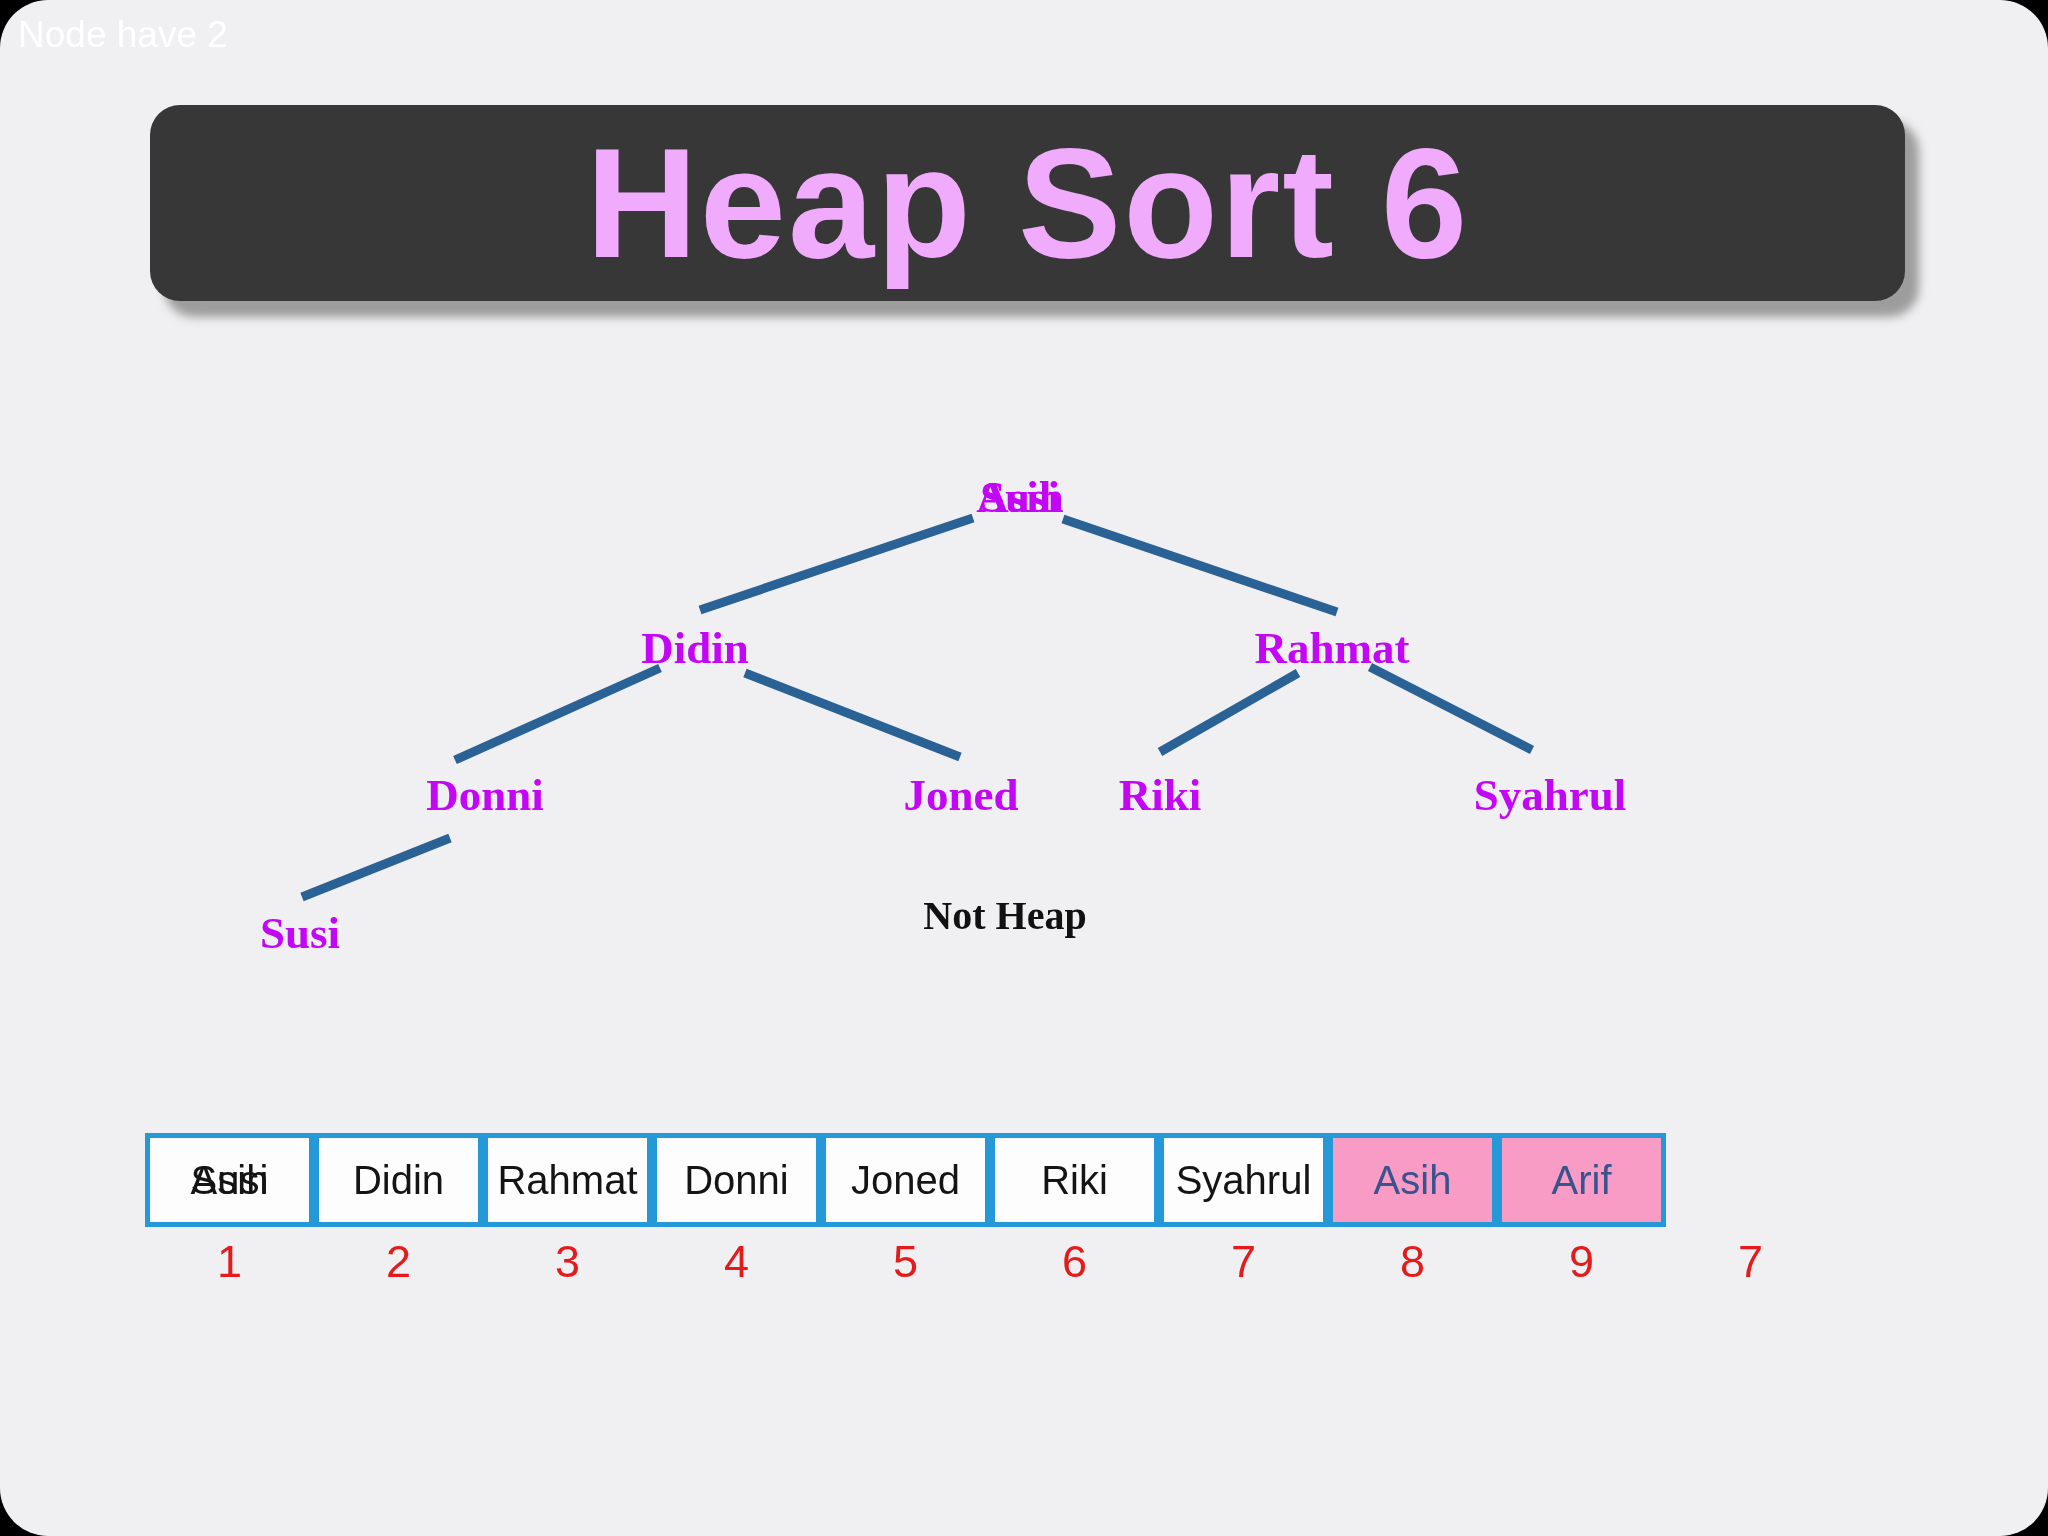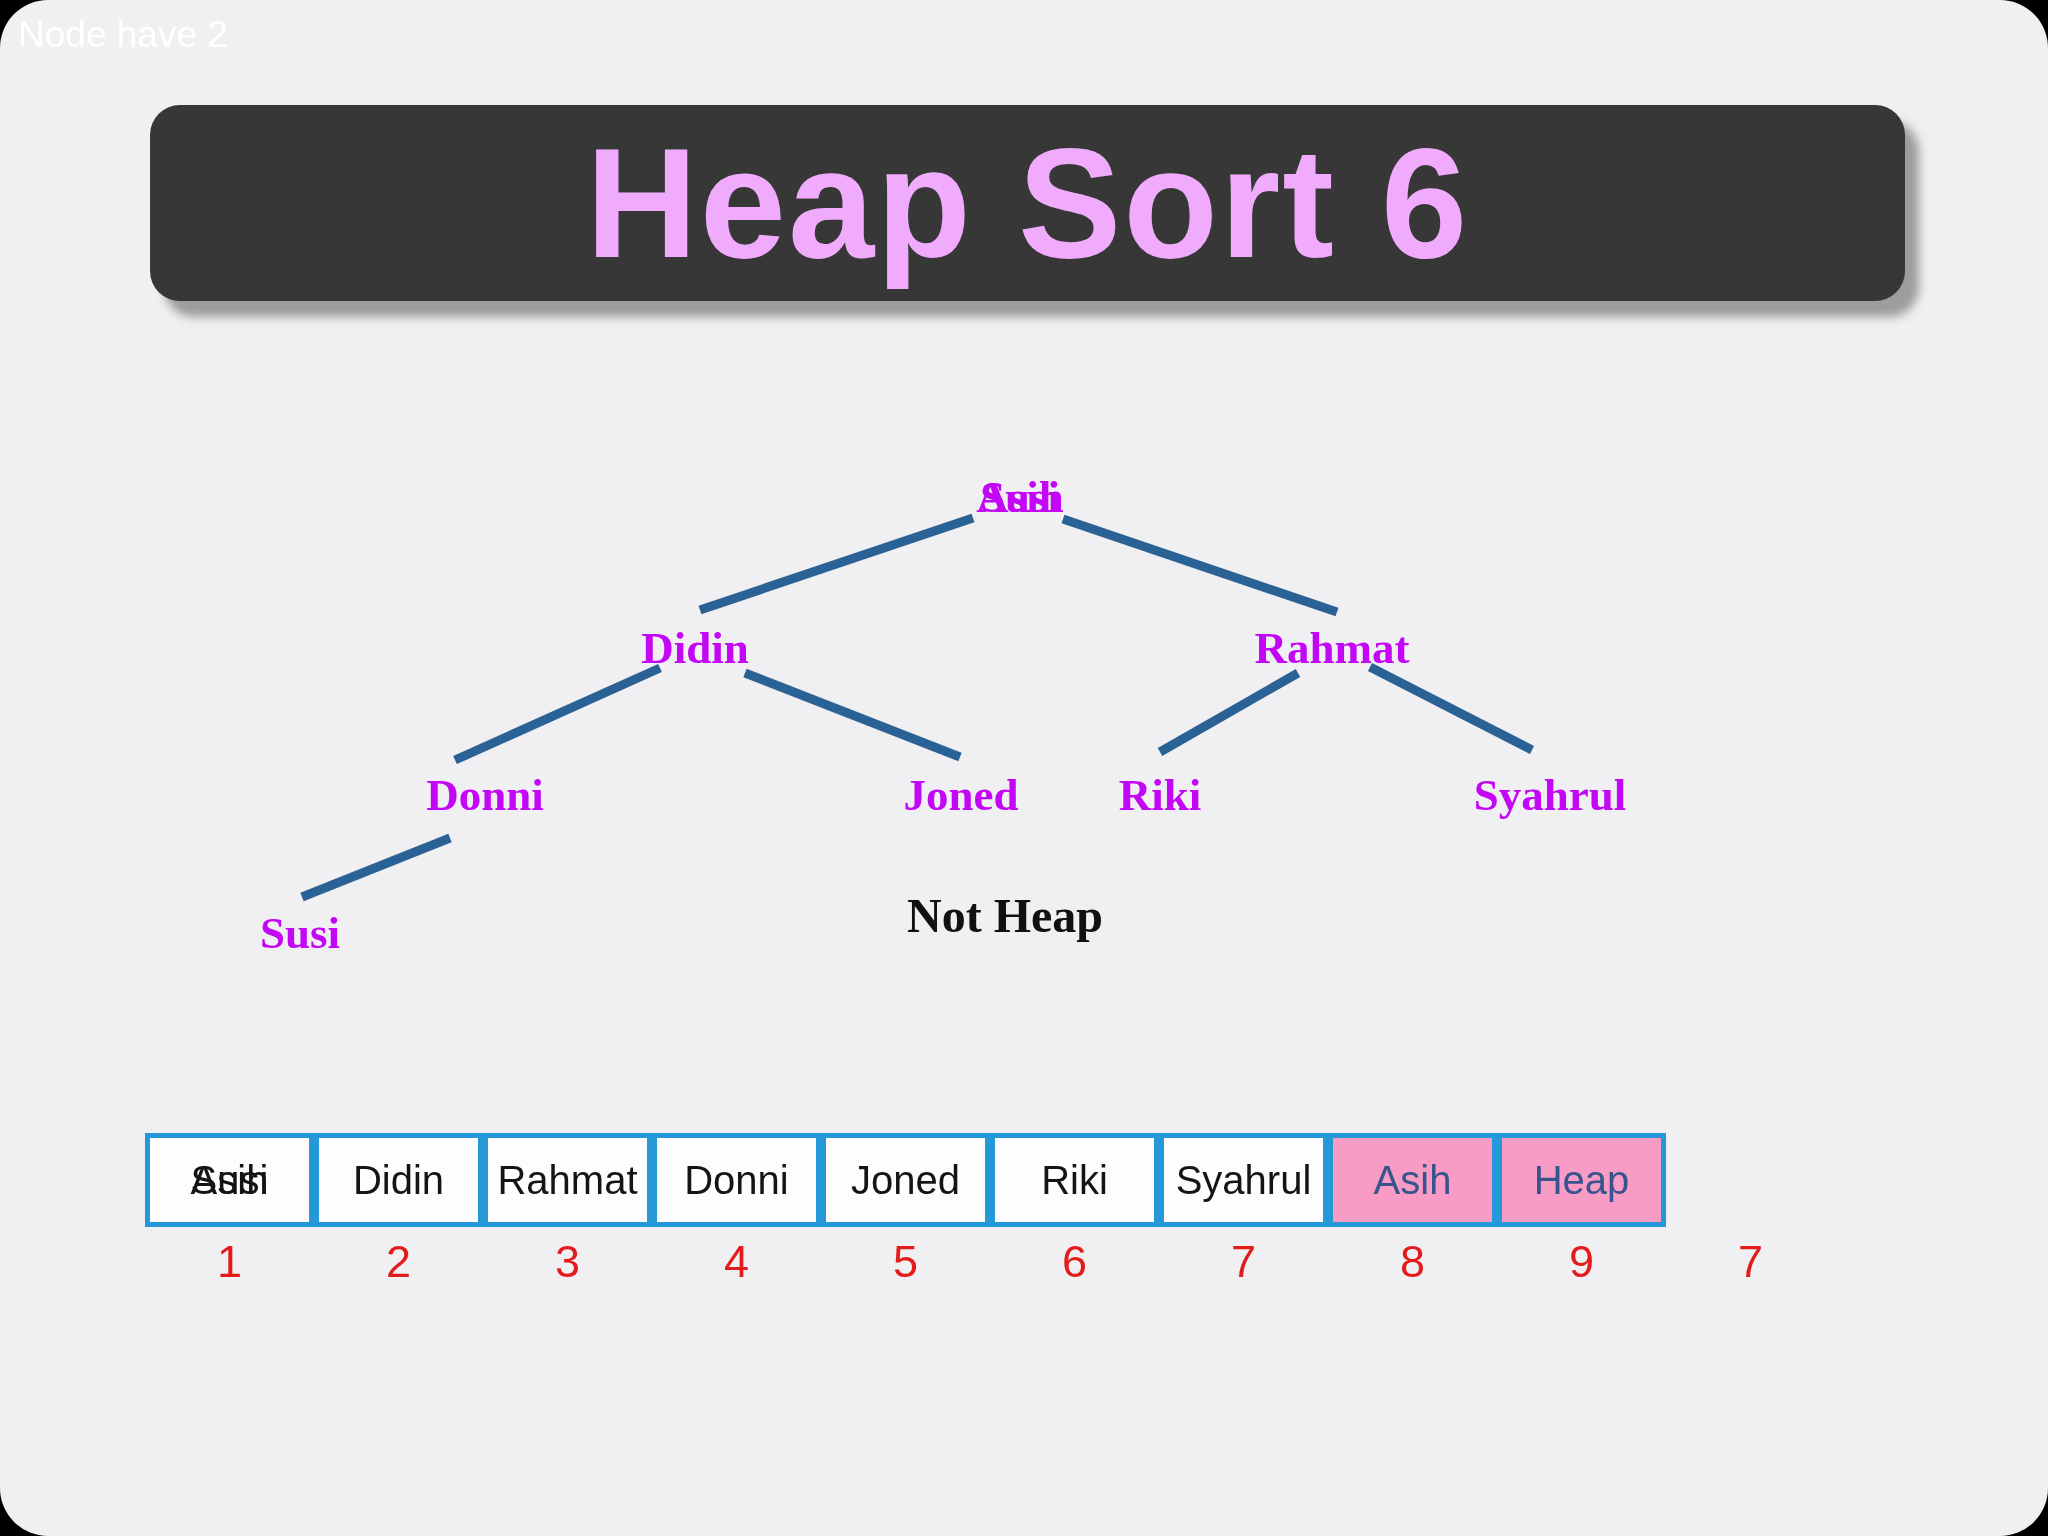--- a/index.html
+++ b/index.html
@@ -21,21 +21,21 @@
   svg.edges line { stroke:#2b6296; stroke-width:9; }
 
   .tree-node { position:absolute; transform:translate(-50%,-50%); color:#c306f5;
                font-family:"Liberation Serif", serif; font-weight:bold; font-size:45px;
                white-space:nowrap; }
   .overlap-pair { position:absolute; transform:translate(-50%,-50%); width:0; height:0; }
   .overlap-pair > span { position:absolute; transform:translate(-50%,-50%); white-space:nowrap; }
 
   .status-label { position:absolute; left:1005px; top:915px; transform:translate(-50%,-50%);
                   color:#111; font-family:"Liberation Serif", serif; font-weight:bold;
-                  font-size:48px; white-space:nowrap;text-align:center; }
+                  font-size:40px; white-space:nowrap;text-align:center; }
 
   .array-row { position:absolute; left:145px; top:1133px; display:flex; }
   .cell { width:169px; height:94px; box-sizing:border-box; border:5px solid #2599d7;
           background:#fdfdfd; display:flex; align-items:center; justify-content:center;
           font-size:40px; color:#141414; position:relative; }
   .cell.pink { background:#f89bc5; color:#37548e; }
   .cell .overlap-pair { left:50%; top:50%; }
 
   .index-row { position:absolute; left:145px; top:1236px; display:flex; }
   .index-row .idx { width:169px; text-align:center; color:#e41b1b; font-size:45px; }
@@ -84,21 +84,21 @@
           <span>Asih</span>
         </span>
       </div>
       <div class="cell">Didin</div>
       <div class="cell">Rahmat</div>
       <div class="cell">Donni</div>
       <div class="cell">Joned</div>
       <div class="cell">Riki</div>
       <div class="cell">Syahrul</div>
       <div class="cell pink">Asih</div>
-      <div class="cell pink">Heap</div>
+      <div class="cell pink">Arif</div>
     </div>
 
     <div class="index-row">
       <div class="idx">1</div>
       <div class="idx">2</div>
       <div class="idx">3</div>
       <div class="idx">4</div>
       <div class="idx">5</div>
       <div class="idx">6</div>
       <div class="idx">7</div>

